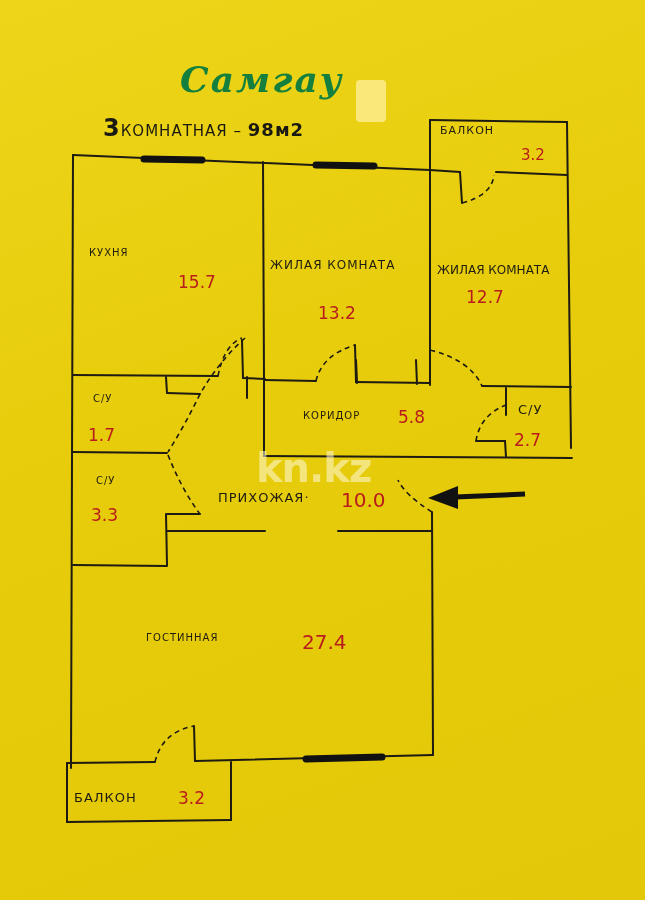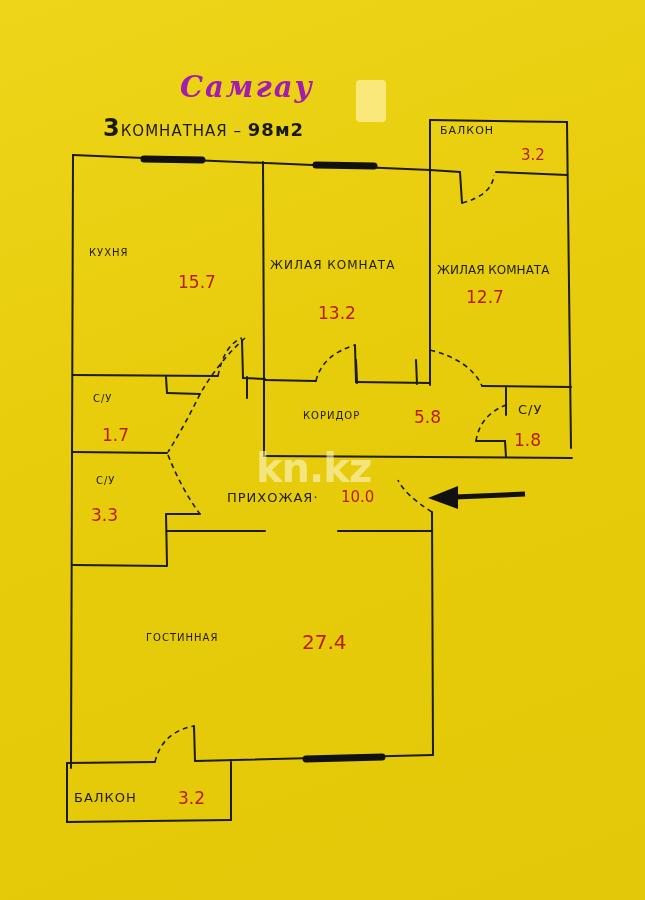--- a/index.html
+++ b/index.html
@@ -10,21 +10,21 @@
     position: relative;
     font-family: "DejaVu Sans", sans-serif;
     color: #1a1a10;
   }
   .plan { position: absolute; left: 0; top: 0; width: 645px; height: 900px; }
   .lbl { position: absolute; white-space: nowrap; font-size: 10px; letter-spacing: 1px; color: #1d1b12; }
   .num { position: absolute; white-space: nowrap; font-size: 17px; color: #b91c1c; }
   .title {
     position: absolute; left: 180px; top: 58px;
     font-family: "DejaVu Serif", serif; font-style: italic; font-weight: bold;
-    font-size: 29px; letter-spacing: 2px; color: #a21caf; margin-top: 12px;
+    font-size: 36px; letter-spacing: 2px; color: #15803d;
   }
   .sticker { position: absolute; left: 356px; top: 80px; width: 30px; height: 42px; background: #fbe87a; border-radius: 4px; }
   .subtitle { position: absolute; left: 103px; top: 114px; font-size: 15px; letter-spacing: 1px; color: #1b1a12; }
   .subtitle .big { font-size: 24px; font-weight: bold; }
   .subtitle .area { font-weight: bold; font-size: 18px; }
   .watermark {
     position: absolute; left: 256px; top: 445px;
     font-family: "DejaVu Sans", sans-serif; font-weight: bold;
     font-size: 40px; color: rgba(255,250,220,0.55); letter-spacing: -1px;
   }
@@ -130,33 +130,33 @@
 <span class="lbl" style="left:270px;top:258px;font-size:12px;">ЖИЛАЯ КОМНАТА</span>
 <span class="num" style="left:318px;top:283px;margin-top:20px;">13.2</span>
 
 <span class="lbl" style="left:440px;top:124px;font-size:11px;">БАЛКОН</span>
 <span class="num" style="left:521px;top:146px;font-size:15px;">3.2</span>
 
 <span class="lbl" style="left:437px;top:263px;font-size:12px;letter-spacing:0;">ЖИЛАЯ КОМНАТА</span>
 <span class="num" style="left:466px;top:287px;">12.7</span>
 
 <span class="lbl" style="left:93px;top:393px;">С/У</span>
-<span class="num" style="left:88px;top:425px;margin-left:14px;">1.7</span>
+<span class="num" style="left:88px;top:425px;">1.7</span>
 
 <span class="lbl" style="left:303px;top:410px;">КОРИДОР</span>
-<span class="num" style="left:414px;top:407px;">5.8</span>
+<span class="num" style="left:398px;top:407px;">5.8</span>
 
 <span class="lbl" style="left:518px;top:402px;font-size:13px;">С/У</span>
-<span class="num" style="left:514px;top:430px;">1.8</span>
+<span class="num" style="left:514px;top:430px;">2.7</span>
 
 <span class="lbl" style="left:96px;top:475px;">С/У</span>
 <span class="num" style="left:91px;top:505px;">3.3</span>
 
-<span class="lbl" style="left:227px;top:490px;font-size:13px;">ПРИХОЖАЯ·</span>
-<span class="num" style="left:341px;top:488px;font-size:15px;">10.0</span>
+<span class="lbl" style="left:218px;top:490px;font-size:13px;">ПРИХОЖАЯ·</span>
+<span class="num" style="left:341px;top:488px;font-size:20px;">10.0</span>
 
 <span class="lbl" style="left:146px;top:632px;">ГОСТИННАЯ</span>
 <span class="num" style="left:302px;top:630px;font-size:20px;">27.4</span>
 
 <span class="lbl" style="left:74px;top:790px;font-size:13px;">БАЛКОН</span>
 <span class="num" style="left:178px;top:788px;">3.2</span>
 
 <div class="watermark">kn.kz</div>
 
 </body></html>

